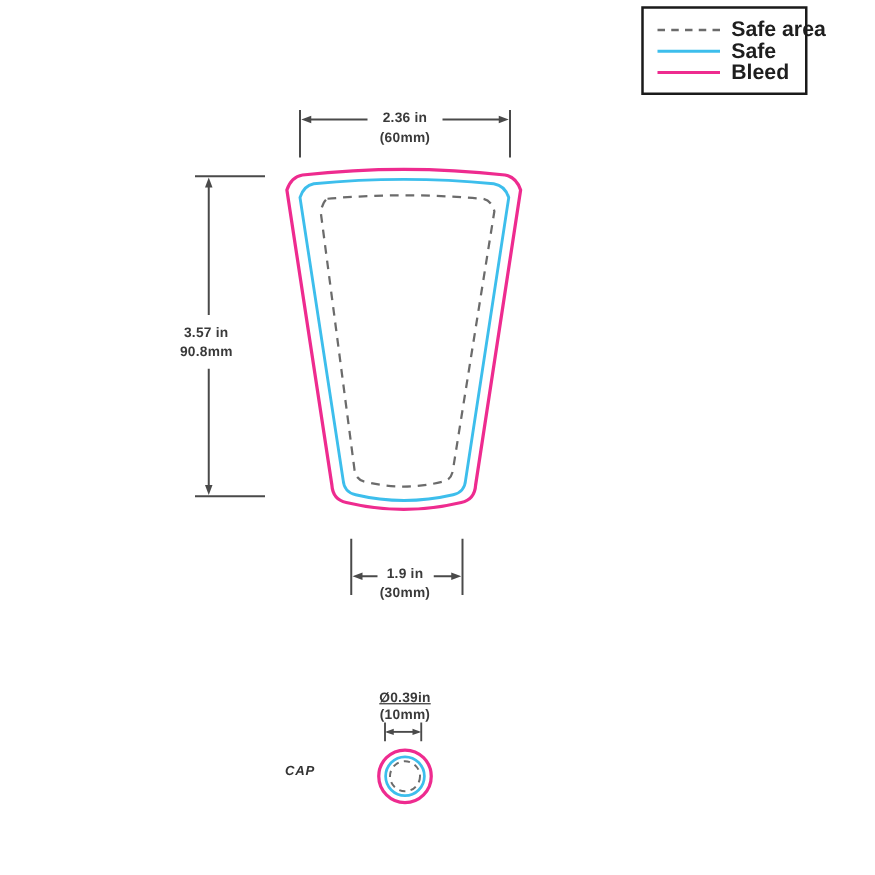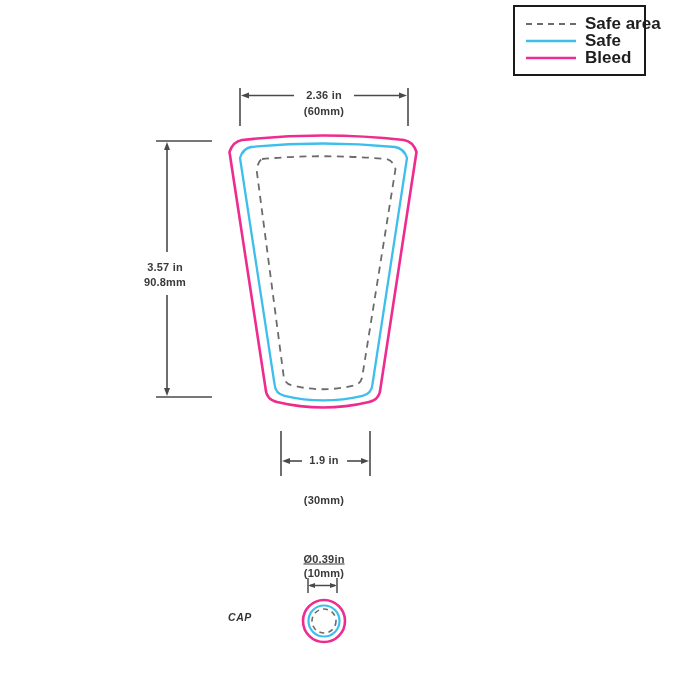--- a/index.html
+++ b/index.html
@@ -144,21 +144,21 @@
     </g>
   </svg>
 
   <div class="dim-text" style="left:324px; top:95px;">2.36 in</div>
   <div class="dim-text" style="left:324px; top:111px;">(60mm)</div>
 
   <div class="dim-text" style="left:165px; top:267px;">3.57 in</div>
   <div class="dim-text" style="left:165px; top:282px;">90.8mm</div>
 
   <div class="dim-text" style="left:324px; top:460px;">1.9 in</div>
-  <div class="dim-text" style="left:324px; top:500px;text-align:center;">(30mm)</div>
+  <div class="dim-text" style="left:324px; top:475px;text-align:center;">(30mm)</div>
 
   <div class="dim-text" style="left:324px; top:559px;text-decoration:underline;">Ø0.39in</div>
   <div class="dim-text" style="left:324px; top:573px;">(10mm)</div>
 
   <div class="cap-text" style="left:240px; top:617px;font-style:italic;">CAP</div>
 
   <div class="legend">
     <div class="legend-row">
       <svg class="legend-swatch" width="52" height="6">
         <line x1="1" y1="3" x2="51" y2="3" stroke-width="2" stroke-dasharray="6 5" stroke="#6B6B6B"></line>

